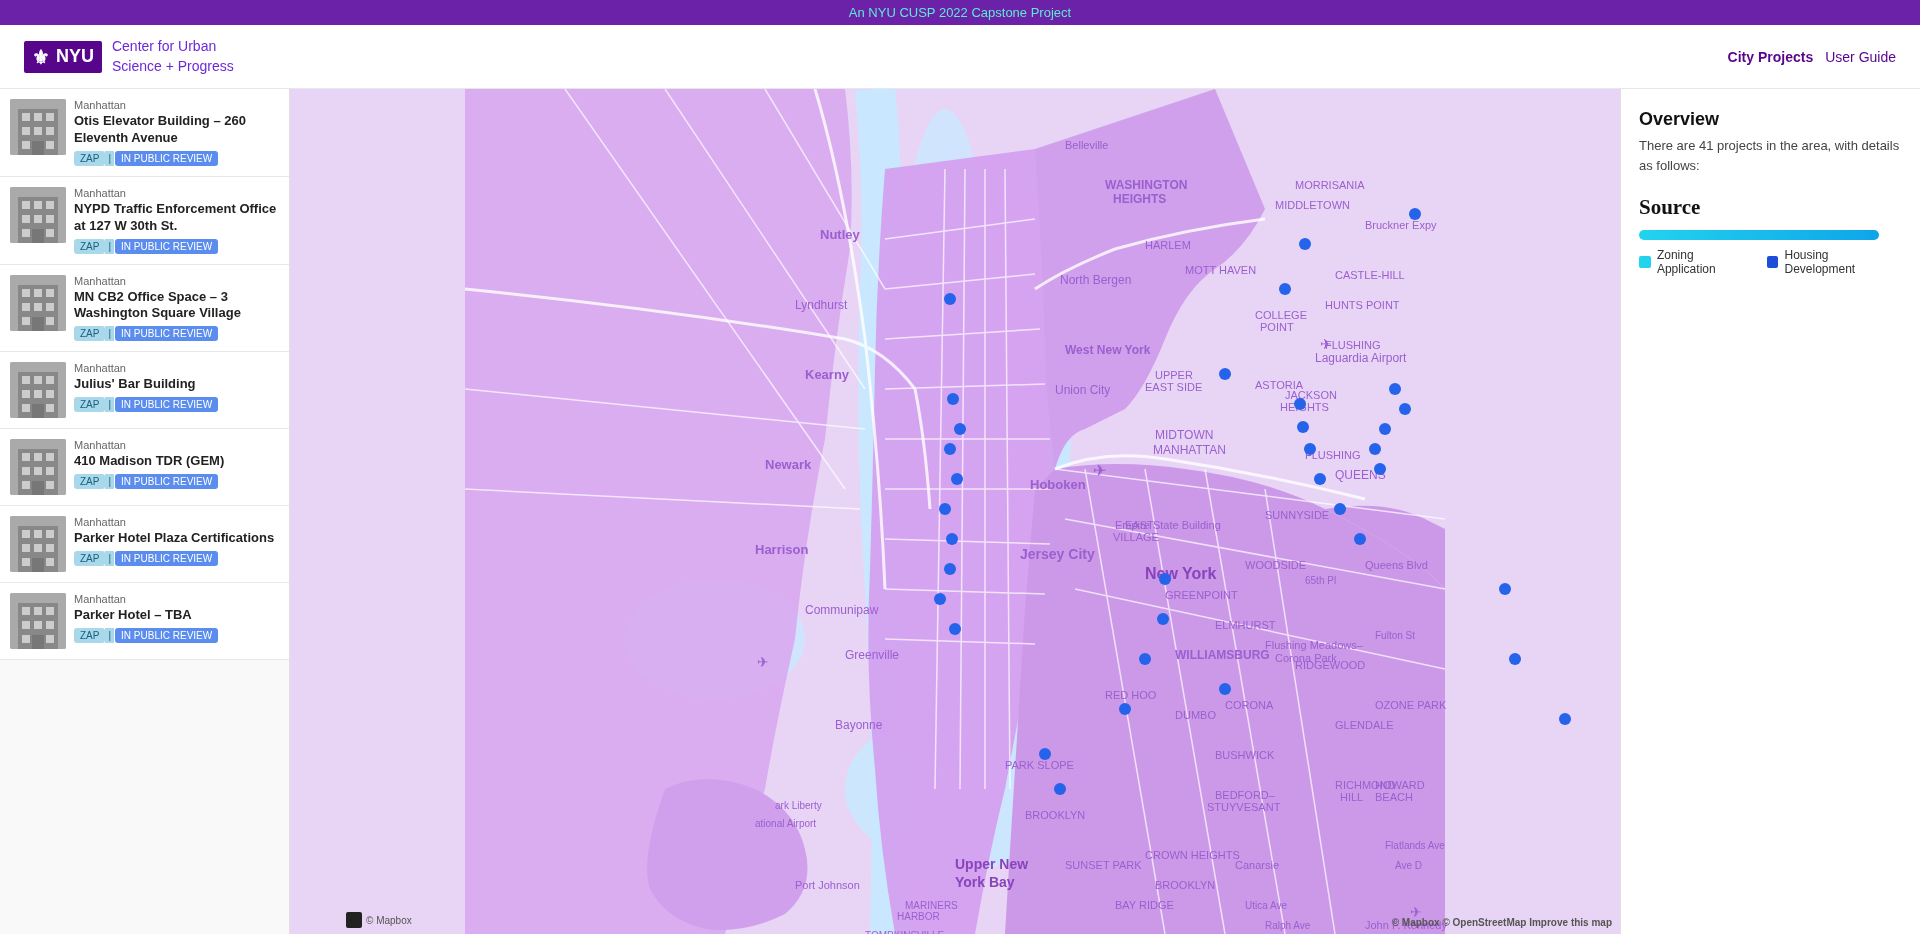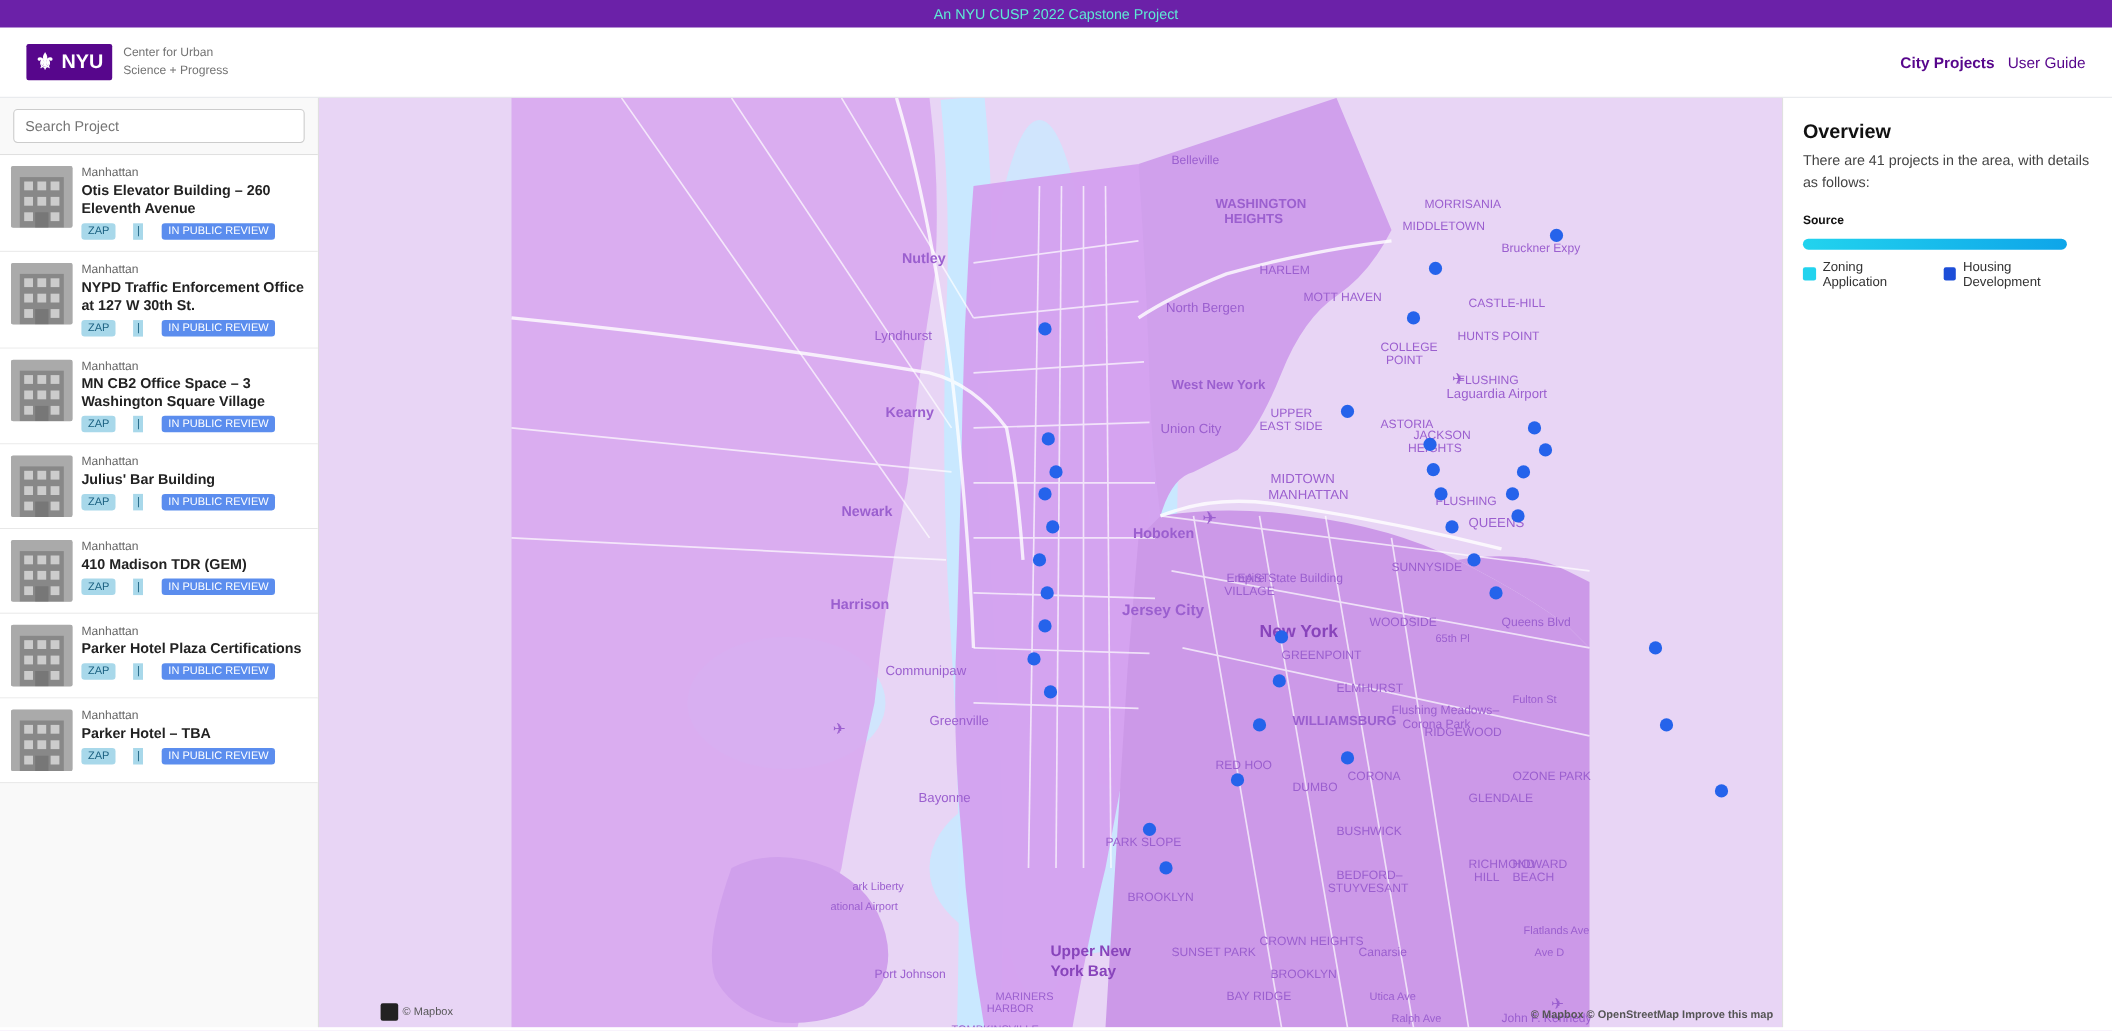--- a/index.html
+++ b/index.html
@@ -37,22 +37,22 @@
       padding: 4px 8px;
       border-radius: 2px;
       display: flex;
       align-items: center;
       gap: 6px;
     }
     #nyu-logo .torch-icon {
       font-size: 20px;
     }
     #org-name {
-      font-size: 11px;
-      color: #737373;
+      font-size: 14px;
+      color: #6d28d9;
       line-height: 1.4;
     }
     #nav-links {
       display: flex;
       gap: 12px;
     }
     .nav-link {
       font-size: 14px;
       color: #57068C;
       cursor: pointer;
@@ -120,21 +120,21 @@
     }
     .project-name {
       font-size: 13px;
       color: #222;
       font-weight: bold;
       line-height: 1.3;
       margin: 2px 0 4px;
     }
     .project-tags {
       display: flex;
-      gap: 16px;
+      gap: 0;
     }
     .tag {
       font-size: 10px;
       padding: 2px 6px;
       border-radius: 3px;
     }
     .tag-zap {
       background: #a8d8ea;
       color: #1a6080;
     }
@@ -203,24 +203,25 @@
       color: #111;
       margin-bottom: 6px;
     }
     #overview-desc {
       font-size: 13px;
       color: #444;
       margin-bottom: 20px;
       line-height: 1.5;
     }
     .panel-section-title {
-      font-size: 11px;
+      font-size: 21px;
       font-weight: bold;
       color: #111;
       margin-bottom: 10px;
+      font-family: Liberation Serif, serif;
     }
     .legend-bar-row {
       display: flex;
       align-items: center;
       margin-bottom: 4px;
     }
     .bar-full {
       height: 10px;
       border-radius: 5px;
       width: 240px;
@@ -276,23 +277,20 @@
   </div>
   <div id="nav-links">
     <a class="nav-link active">City Projects</a>
     <a class="nav-link">User Guide</a>
   </div>
 </div>
 
 <div id="main">
 
   <div id="sidebar">
-    <div id="search-area">
-      <input id="search-input" type="text" placeholder="Search Project" style="">
-    </div>
     <div id="project-list">
 
     <div class="project-item">
           <div class="project-thumb"><svg viewBox="0 0 56 56" xmlns="http://www.w3.org/2000/svg">
       <rect width="56" height="56" fill="#aaa"></rect>
       <rect x="8" y="10" width="40" height="46" fill="#888"></rect>
       <rect x="12" y="14" width="8" height="8" fill="#ccc"></rect>
       <rect x="24" y="14" width="8" height="8" fill="#ccc"></rect>
       <rect x="36" y="14" width="8" height="8" fill="#ccc"></rect>
       <rect x="12" y="28" width="8" height="8" fill="#ccc"></rect>

